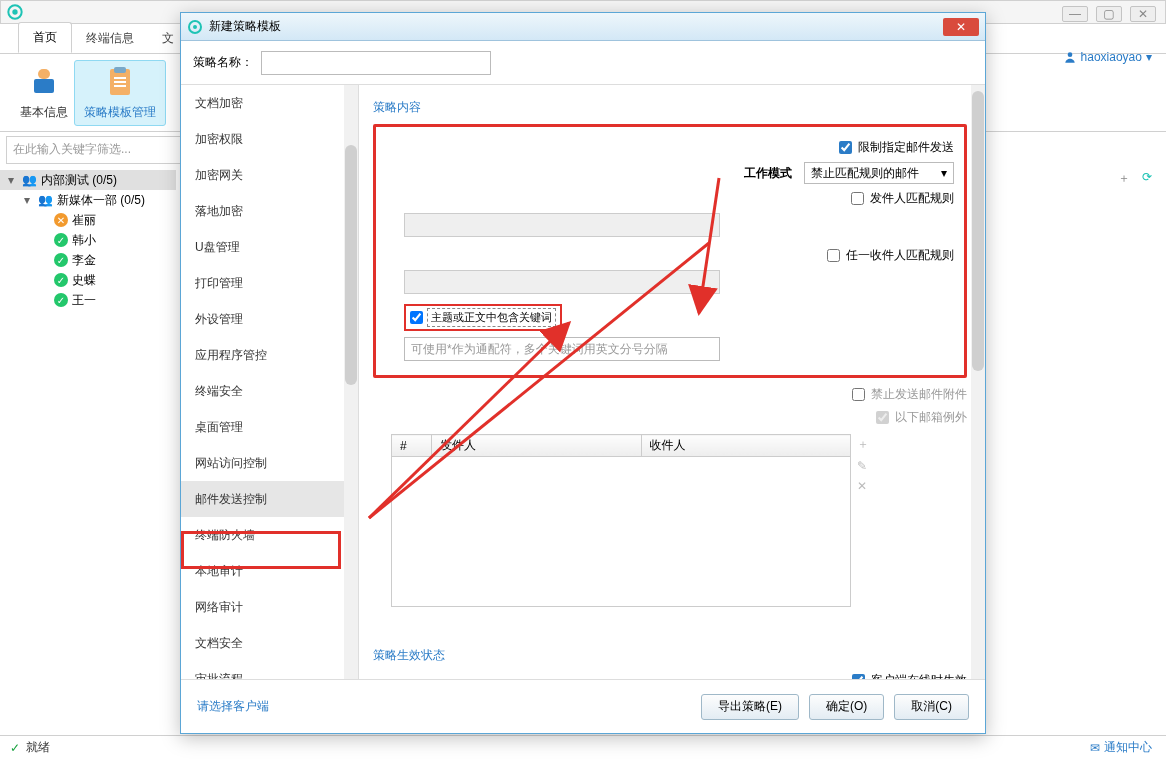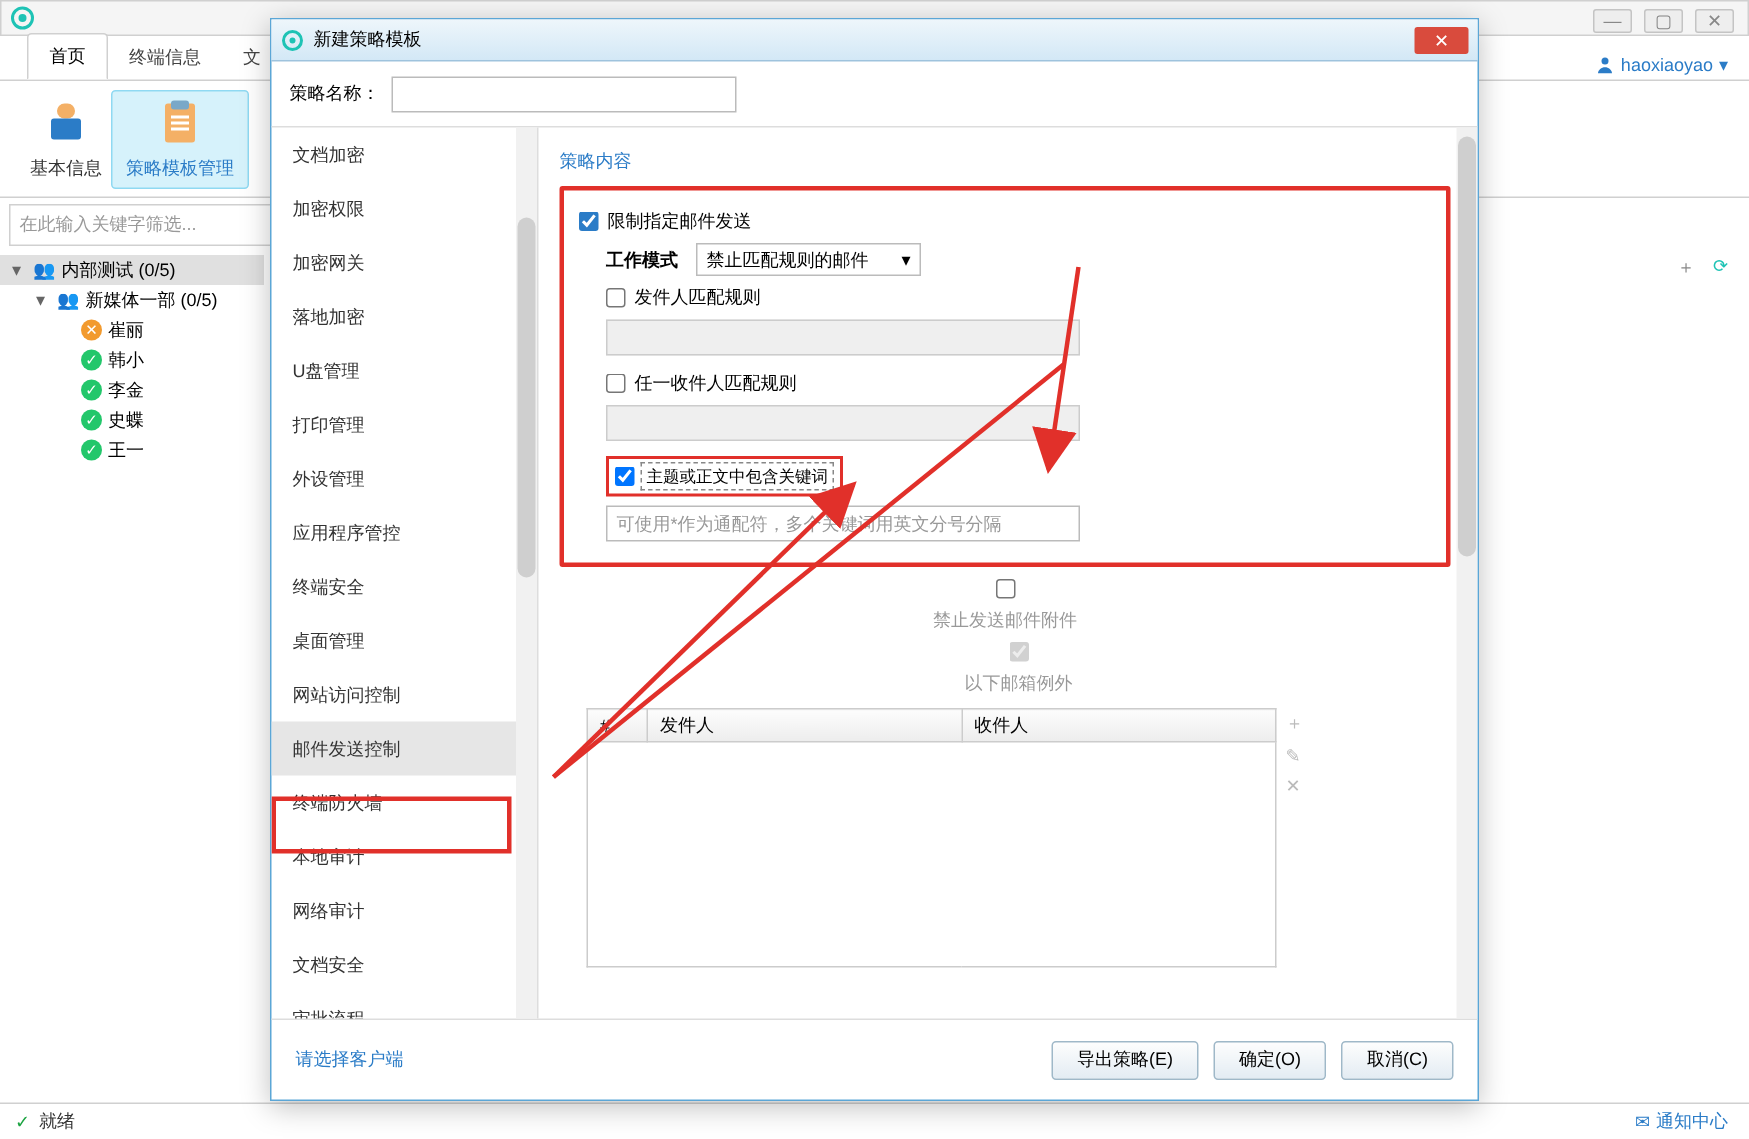--- a/index.html
+++ b/index.html
@@ -3,21 +3,21 @@
 <meta charset="utf-8">
 <style>
 * { margin:0; padding:0; box-sizing:border-box; font-family:"Microsoft YaHei","微软雅黑",sans-serif; font-size:12px; }
 body { background:#fff; width:1166px; height:759px; overflow:hidden; position:relative; }
 
 
 .app-bar { height:24px; border:1px solid #d0d0d0; background:#f5f5f5; display:flex; align-items:center; }
 .app-icon { width:16px; height:16px; margin:0 6px; color:#1ec3b5; }
 .win-controls { position:absolute; right:10px; top:6px; display:flex; gap:8px; }
 .win-btn { width:26px; height:16px; border:1px solid #c4c4c4; background:#eee; border-radius:2px; display:flex; align-items:center; justify-content:center; color:#888;}
-.user-info { position:absolute; right:14px; top:36px; color:#2b7cc7; display:flex; align-items:center; gap:4px;}
+.user-info { position:absolute; right:14px; top:50px; color:#2b7cc7; display:flex; align-items:center; gap:4px;}
 
 
 .tabs { height:30px; display:flex; align-items:flex-end; padding-left:18px; }
 .tab { padding:6px 14px; color:#444; }
 .tab.active { color:#000000; border:1px solid #d0d0d0; border-bottom:1px solid #fff; background:#fff; border-radius:3px 3px 0 0;}
 .tabs-line { border-bottom:1px solid #d0d0d0; }
 
 
 .toolbar { height:78px; display:flex; align-items:center; padding-left:14px; border-bottom:1px solid #d0d0d0;}
 .tool-item { width:60px; text-align:center; }
@@ -63,30 +63,30 @@
 .dlg-nav-scrollbar { position:absolute; right:0; top:0; width:14px; height:100%; background:#f1f1f1;}
 .dlg-nav-thumb { position:absolute; right:1px; top:60px; width:12px; height:240px; background:#cfcfcf; border-radius:6px;}
 
 .dlg-content { flex:1; padding:10px 18px 10px 14px; overflow:hidden; position:relative;}
 .dlg-content-scrollbar { position:absolute; right:0; top:0; width:14px; height:100%; background:#f1f1f1;}
 .dlg-content-thumb { position:absolute; right:1px; top:6px; width:12px; height:280px; background:#cfcfcf; border-radius:6px;}
 
 .section-title { color:#2b7cc7; margin:4px 0 8px; }
 
 .hl-box { border:3px solid #e1302a; padding:6px 10px 14px; border-radius:2px; }
-.chk-row { display:flex; align-items:center; gap:6px; margin:6px 0; }
+.chk-row { display:flex; align-items:center; gap:6px; margin:6px 0;justify-content:flex-end; }
 .chk-row input[type=checkbox]{ accent-color:#2b7cc7; }
 .sub { margin-left:18px; }
 .mode-label { margin-right:6px;font-weight:bold; }
 .mode-select { width:150px; height:22px; border:1px solid #bbb; background:#fff; display:inline-flex; align-items:center; padding:0 6px; justify-content:space-between;}
 .gray-field { width:316px; height:24px; background:#efefef; border:1px solid #ccc; margin:4px 0 10px 18px;}
 .kw-box { border:2px solid #e1302a; padding:2px 4px; display:inline-flex; align-items:center; gap:4px; font-size:11px;}
 .kw-dashed { border:1px dashed #888; padding:1px 3px; font-size:11px;}
 .kw-input { width:316px; height:24px; border:1px solid #bbb; margin:6px 0 0 18px; color:#999; padding:0 6px; display:flex; align-items:center;}
-.disabled { color:#999;flex-direction:column; }
+.disabled { color:#999; }
 .disabled input[type=checkbox]{ accent-color:#999; }
 
 .table-wrap { margin:8px 0 0 18px; display:flex; gap:6px; }
 table.et { border:1px solid #ccc; border-collapse:collapse; width:460px; }
 table.et th { border:1px solid #ccc; background:linear-gradient(#fdfdfd,#ededed); height:22px; font-weight:normal; text-align:left; padding:0 8px;}
 table.et td { height:150px; }
 .tbl-icons { display:flex; flex-direction:column; gap:6px; color:#bbb; font-size:16px; padding-top:2px;}
 
 .effect-row { margin:40px 0 0 0; }
 

